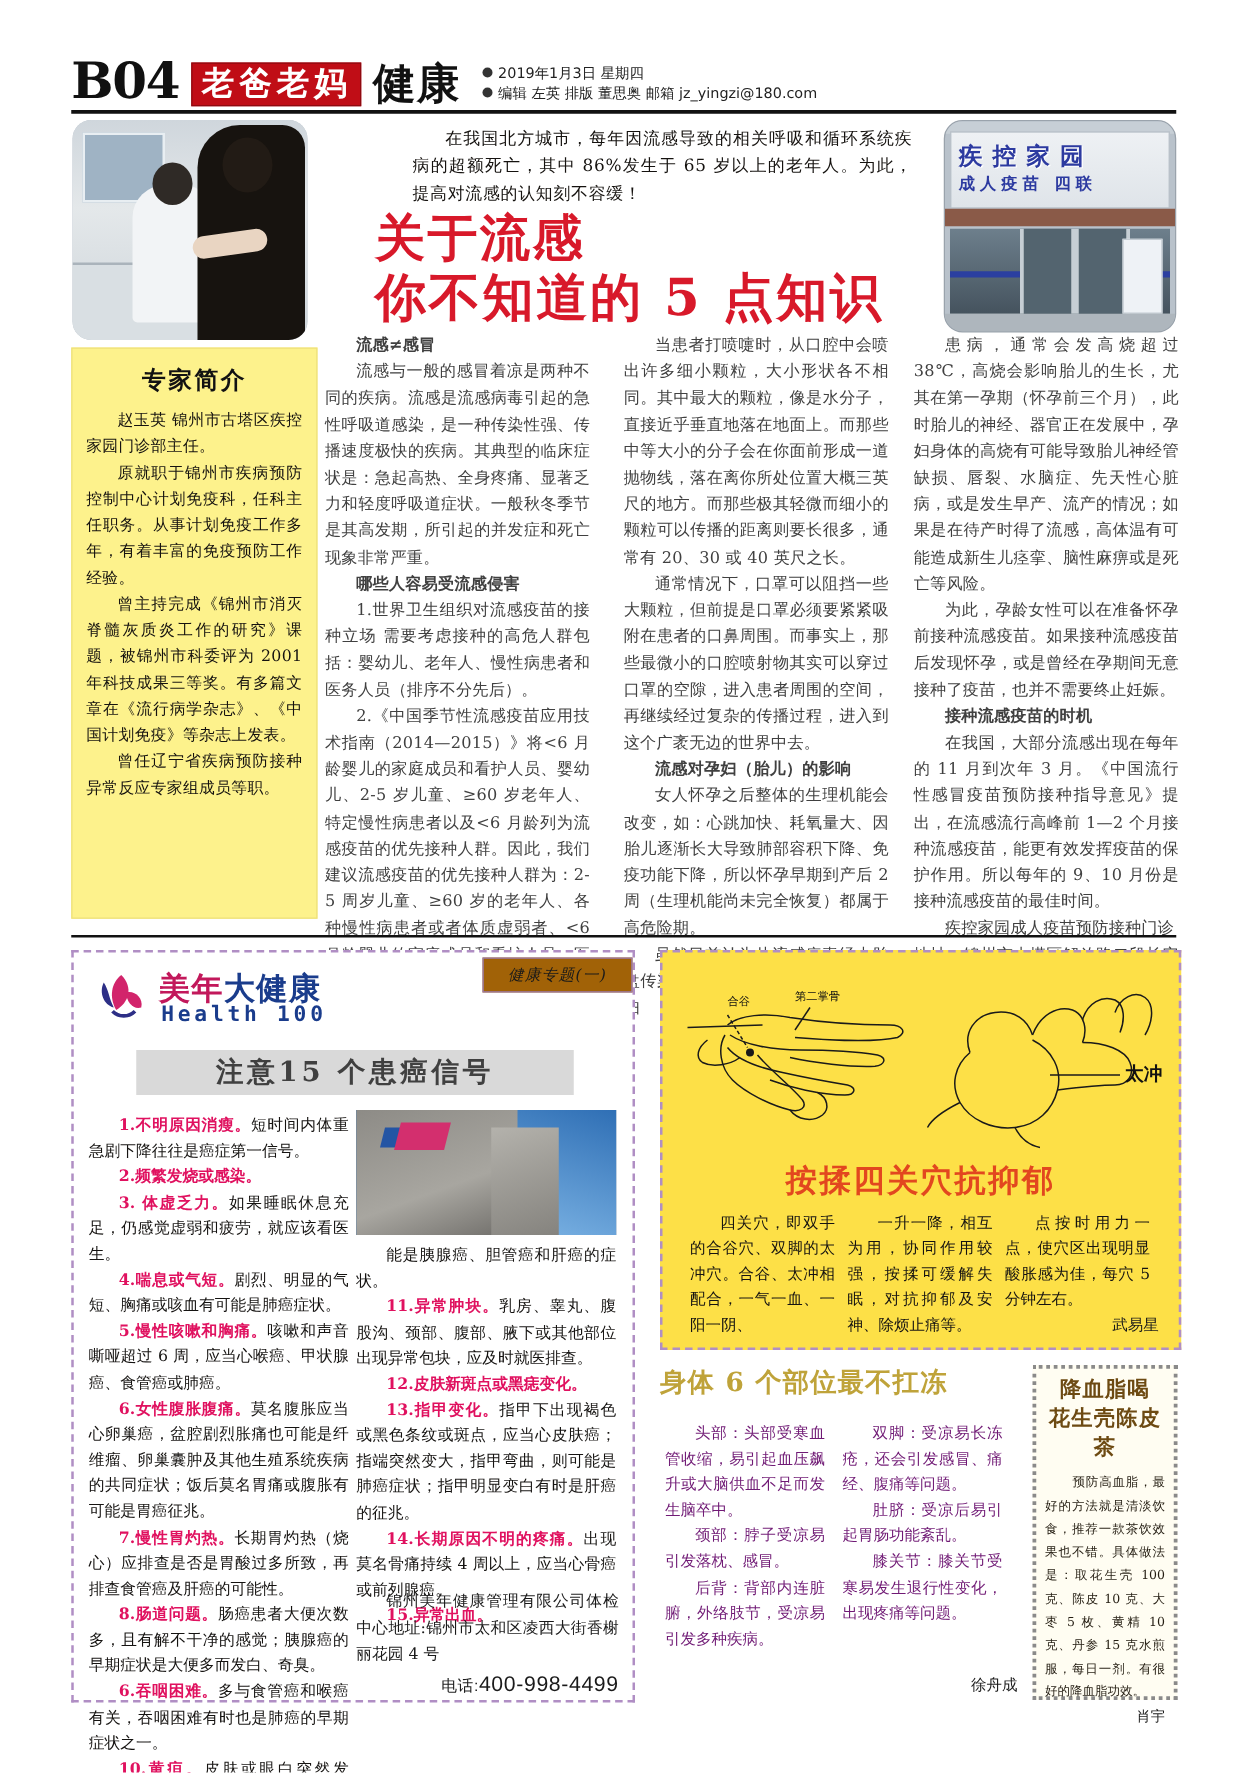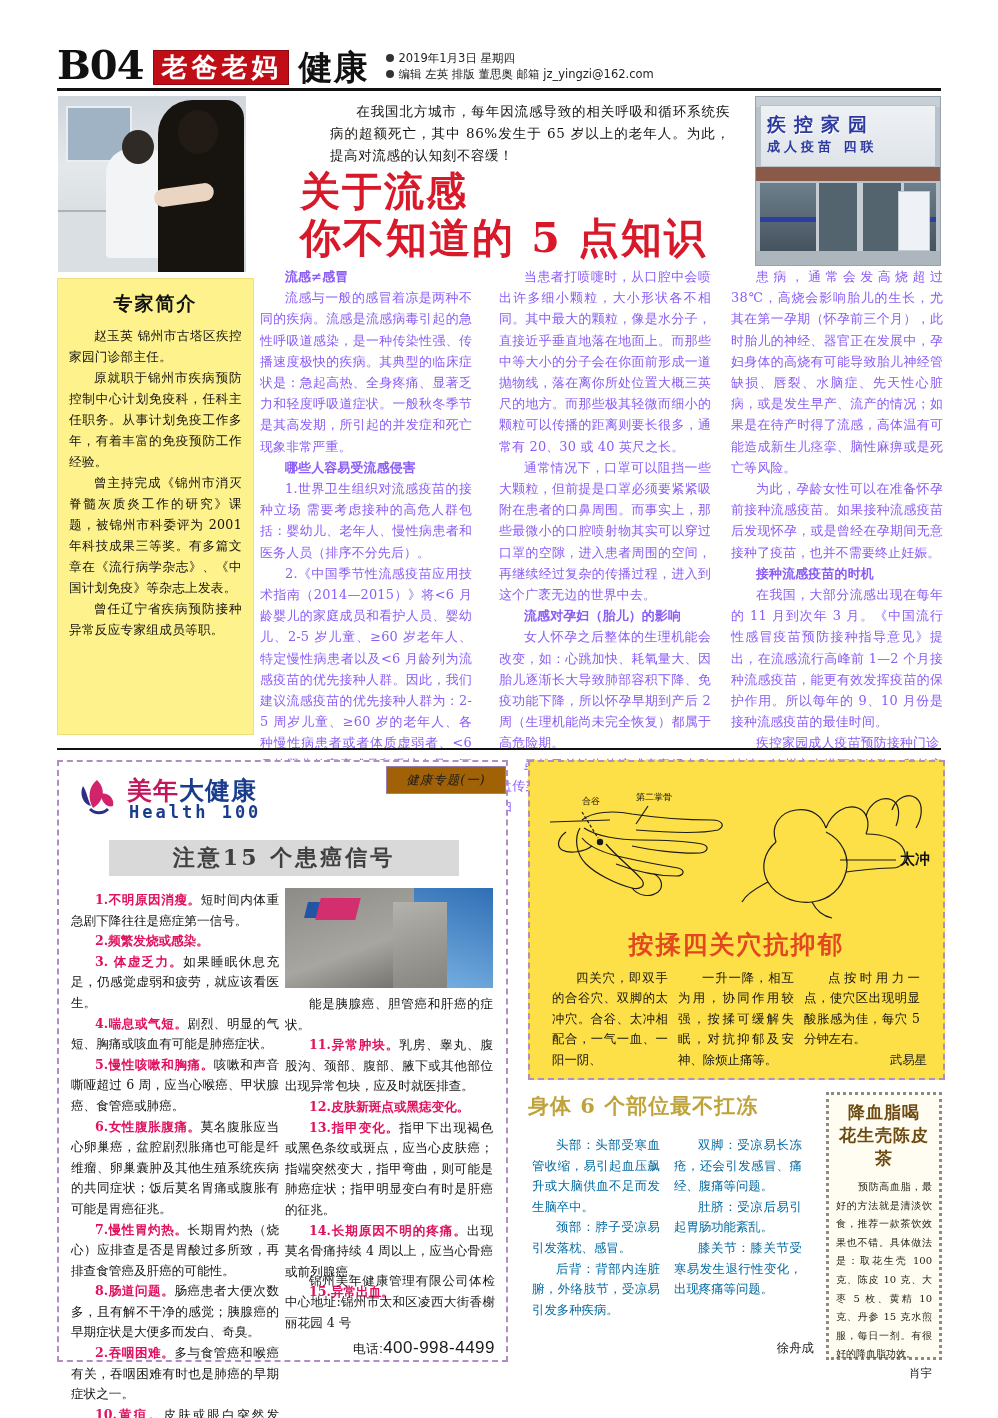--- a/index.html
+++ b/index.html
@@ -18,21 +18,21 @@
   .mh-folio{font-family:"DejaVu Serif","Liberation Serif",serif;font-weight:bold;font-size:40px;line-height:40px;letter-spacing:-1px;color:#111;}
   .mh-redbox{margin-left:10px;background:#c00d16;padding:3px 7px 4px 7px;display:flex;align-items:center;border:1px solid #8e0a10;}
   .mh-redbox span{color:#fff;font-weight:bold;font-size:26px;line-height:26px;letter-spacing:4px;font-family:"DejaVu Serif","Liberation Serif",serif;}
   .mh-section{margin-left:9px;font-family:"DejaVu Serif","Liberation Serif",serif;font-weight:bold;font-size:34px;line-height:36px;color:#111;letter-spacing:1px;}
   .mh-meta{margin-left:18px;padding-bottom:3px;font-size:11.5px;line-height:16px;color:#222;}
   .mh-meta .ln{display:flex;align-items:center;white-space:nowrap;}
   .mh-dot{display:inline-block;width:8px;height:8px;border-radius:50%;background:#333;margin-right:4px;flex:none;}
   .mh-rule{position:absolute;left:57px;top:88px;width:884px;height:3px;background:#111;}
 
   
-  .photo{background:#b9c2cb;position:absolute;overflow:hidden;}
+  .photo{background:#b9c2cb;position:absolute;overflow:hidden;border-radius:15px;}
 
   
   #doctor-photo{left:58px;top:96px;width:188px;height:176px;}
   #doctor-photo .bgwall{position:absolute;left:0;top:0;right:0;height:100%;background:linear-gradient(180deg,#cfd6dc 0%,#e4e8ea 40%,#cdd4da 100%);}
   #doctor-photo .win{position:absolute;left:8px;top:10px;width:62px;height:52px;background:#9fb3c4;border:2px solid #e8eef2;}
   #doctor-photo .bed{position:absolute;left:0;bottom:0;width:120px;height:60px;background:#d9dfe3;border-top:2px solid #aab3bb;}
   #doctor-photo .coat{position:absolute;left:48px;top:52px;width:66px;height:110px;background:#f2f4f6;border-radius:26px 26px 4px 4px;}
   #doctor-photo .head1{position:absolute;left:64px;top:34px;width:32px;height:34px;border-radius:50%;background:#2f2a26;}
   #doctor-photo .person2{position:absolute;right:2px;top:4px;width:86px;height:172px;background:#17130f;border-radius:34px 18px 0 0;}
   #doctor-photo .p2head{position:absolute;right:28px;top:14px;width:40px;height:44px;border-radius:50%;background:#221b15;}
@@ -58,21 +58,21 @@
   .headline .h1{font-size:40px;line-height:46px;}
   .headline .h2{font-size:41px;line-height:48px;}
 
   
   #expert-box{position:absolute;left:57px;top:278px;width:195px;height:455px;background:#fdf28c;border:1px solid #ede07a;}
   #expert-box .title{text-align:center;font-size:19px;font-weight:bold;margin-top:12px;font-family:"DejaVu Serif","Liberation Serif",serif;letter-spacing:2px;color:#121212;}
   #expert-box .body{padding:8px 11px 0 11px;font-size:12.6px;line-height:21px;text-align:justify;color:#15120f;font-family:"DejaVu Serif","Liberation Serif",serif;letter-spacing:0.3px;}
   #expert-box .body p{margin:0 0 0 0;text-indent:25px;}
 
   
-  .art-col{position:absolute;top:266px;width:212px;font-size:12.9px;line-height:21.2px;text-align:justify;color:#8b5cf6;font-family:"DejaVu Serif","Liberation Serif",serif;letter-spacing:0.2px;}
+  .art-col{position:absolute;top:266px;width:212px;font-size:12.9px;line-height:21.2px;text-align:justify;color:#404040;font-family:"DejaVu Serif","Liberation Serif",serif;letter-spacing:0.2px;}
   #art-col-1{left:260px;}
   #art-col-2{left:499px;}
   #art-col-3{left:731px;}
   .art-col p{margin:0;text-indent:25px;}
   .art-col p.sub{text-indent:25px;font-weight:bold;}
   .art-col p.noind{text-indent:0;}
 
   
   .zone-rule{position:absolute;left:57px;top:748px;width:884px;height:2px;background:#111;}
 
@@ -109,21 +109,21 @@
   #acu-figure{position:absolute;left:10px;top:14px;width:392px;height:150px;}
   #acu-title{position:absolute;left:0;right:0;top:166px;text-align:center;font-size:25px;font-weight:bold;color:#e2471f;letter-spacing:2px;font-family:"DejaVu Serif","Liberation Serif",serif;}
   .a-col{position:absolute;top:206px;width:116px;font-size:12.4px;line-height:20.4px;text-align:justify;font-family:"DejaVu Serif","Liberation Serif",serif;color:#151311;}
   #a-col-1{left:22px;} #a-col-2{left:148px;} #a-col-3{left:274px;}
   .a-col p{margin:0;text-indent:24px;}
   #acu-author{position:absolute;right:16px;top:290px;font-size:12.4px;font-family:"DejaVu Serif","Liberation Serif",serif;}
 
   
   #cold-panel{position:absolute;left:528px;top:1092px;width:290px;height:268px;}
   #cold-title{font-size:21px;font-weight:bold;color:#bfa33a;letter-spacing:1px;font-family:"DejaVu Serif","Liberation Serif",serif;}
-  .k-col{position:absolute;top:44px;width:128px;font-size:12.4px;line-height:20.6px;text-align:justify;font-family:Liberation Mono, monospace;color:#0369a1;}
+  .k-col{position:absolute;top:44px;width:128px;font-size:12.4px;line-height:20.6px;text-align:justify;font-family:Liberation Serif, serif;color:#701a75;}
   #k-col-1{left:4px;} #k-col-2{left:146px;}
   .k-col p{margin:0;text-indent:24px;}
   #cold-author{position:absolute;right:4px;top:248px;font-size:12.4px;font-family:"DejaVu Serif","Liberation Serif",serif;}
 
   #tea-panel{position:absolute;left:826px;top:1092px;width:116px;height:268px;border:3px dotted #8a8a8a;background:#fffdf2;padding:6px 7px;box-sizing:border-box;}
   #tea-title{font-size:17px;font-weight:bold;color:#6d4a12;line-height:23px;letter-spacing:1px;font-family:"DejaVu Serif","Liberation Serif",serif;text-align:center;}
   #tea-body{margin-top:8px;font-size:10px;line-height:18.6px;text-align:justify;font-family:"DejaVu Serif","Liberation Serif",serif;color:#241d12;}
   #tea-body p{margin:0;text-indent:22px;}
   #tea-author{text-align:right;font-size:11.4px;margin-top:2px;font-family:"DejaVu Serif","Liberation Serif",serif;}
 </style>
@@ -138,21 +138,21 @@
       <span>老爸老妈</span>
     </div>
     <div class="mh-section">健康</div>
     <div class="mh-meta">
       <div class="ln">
           <i class="mh-dot"></i>
           <span>2019年1月3日 星期四</span>
         </div>
       <div class="ln">
           <i class="mh-dot"></i>
-          <span>编辑 左英  排版 董思奥  邮箱 jz_yingzi@162.com</span>
+          <span>编辑 左英  排版 董思奥  邮箱 jz_yingzi@180.com</span>
         </div>
     </div>
   </div>
   <div class="mh-rule"></div>
 
   <div class="photo" id="doctor-photo">
     <div class="bgwall"></div>
       <div class="win"></div>
       <div class="bed"></div>
     <div class="coat"></div>
@@ -256,21 +256,21 @@
 
     <div class="c-col" id="c-col-1">
         <p><span class="k">1.不明原因消瘦。</span><span>短时间内体重急剧下降往往是癌症第一信号。</span></p>
         <p><span class="k">2.频繁发烧或感染。</span></p>
         <p><span class="k">3. 体虚乏力。</span><span>如果睡眠休息充足，仍感觉虚弱和疲劳，就应该看医生。</span></p>
         <p><span class="k">4.喘息或气短。</span><span>剧烈、明显的气短、胸痛或咳血有可能是肺癌症状。</span></p>
         <p><span class="k">5.慢性咳嗽和胸痛。</span><span>咳嗽和声音嘶哑超过 6 周，应当心喉癌、甲状腺癌、食管癌或肺癌。</span></p>
         <p><span class="k">6.女性腹胀腹痛。</span><span>莫名腹胀应当心卵巢癌，盆腔剧烈胀痛也可能是纤维瘤、卵巢囊肿及其他生殖系统疾病的共同症状；饭后莫名胃痛或腹胀有可能是胃癌征兆。</span></p>
         <p><span class="k">7.慢性胃灼热。</span><span>长期胃灼热（烧心）应排查是否是胃酸过多所致，再排查食管癌及肝癌的可能性。</span></p>
         <p><span class="k">8.肠道问题。</span><span>肠癌患者大便次数多，且有解不干净的感觉；胰腺癌的早期症状是大便多而发白、奇臭。</span></p>
-        <p><span class="k">2.吞咽困难。</span><span>多与食管癌和喉癌有关，吞咽困难有时也是肺癌的早期症状之一。</span></p>
+        <p><span class="k">6.吞咽困难。</span><span>多与食管癌和喉癌有关，吞咽困难有时也是肺癌的早期症状之一。</span></p>
         <p><span class="k">10.黄疸。</span><span>皮肤或眼白突然发黄，主要考虑是肝脏或胆囊疾病，但也可</span></p>
       </div>
     <div class="c-col" id="c-col-2">
         <p><span>能是胰腺癌、胆管癌和肝癌的症状。</span></p>
         <p><span class="k">11.异常肿块。</span><span>乳房、睾丸、腹股沟、颈部、腹部、腋下或其他部位出现异常包块，应及时就医排查。</span></p>
         <p><span class="k">12.皮肤新斑点或黑痣变化。</span></p>
         <p><span class="k">13.指甲变化。</span><span>指甲下出现褐色或黑色条纹或斑点，应当心皮肤癌；指端突然变大，指甲弯曲，则可能是肺癌症状；指甲明显变白有时是肝癌的征兆。</span></p>
         <p><span class="k">14.长期原因不明的疼痛。</span><span>出现莫名骨痛持续 4 周以上，应当心骨癌或前列腺癌。</span></p>
         <p><span class="k">15.异常出血。</span></p>
       </div>

